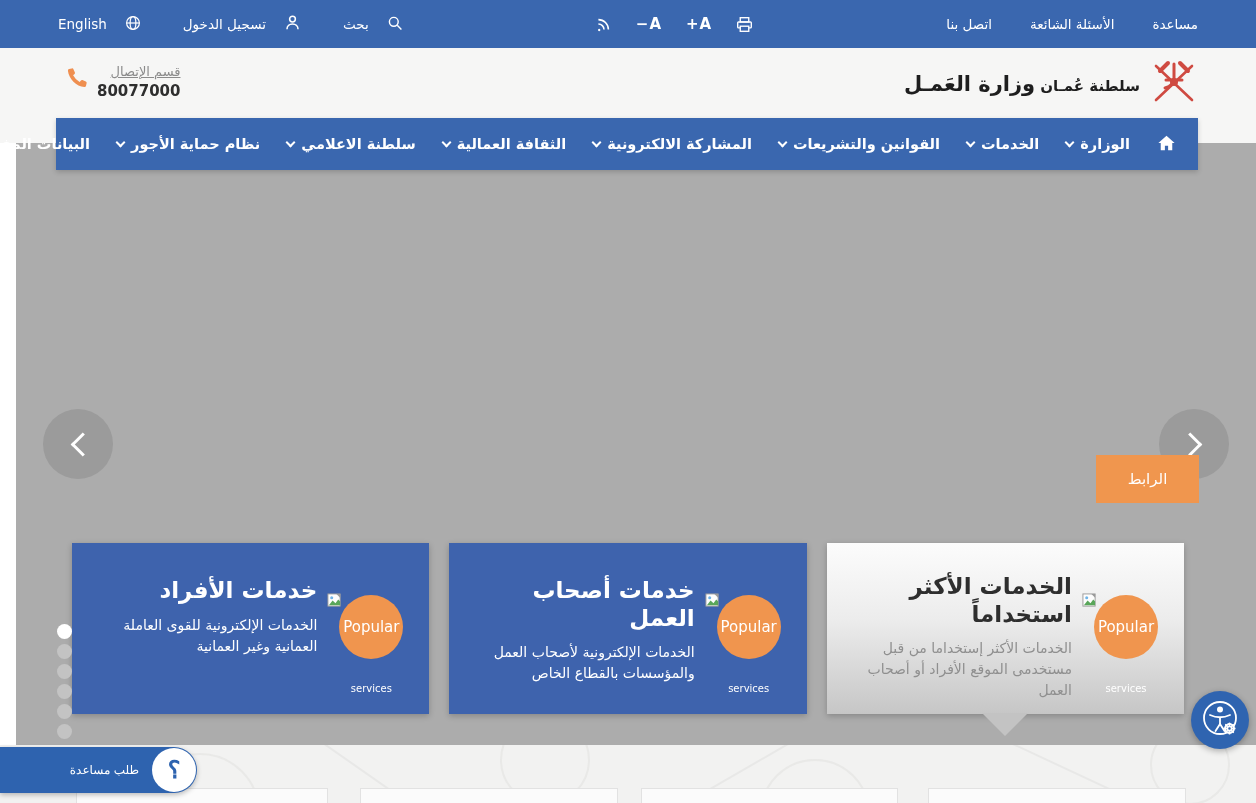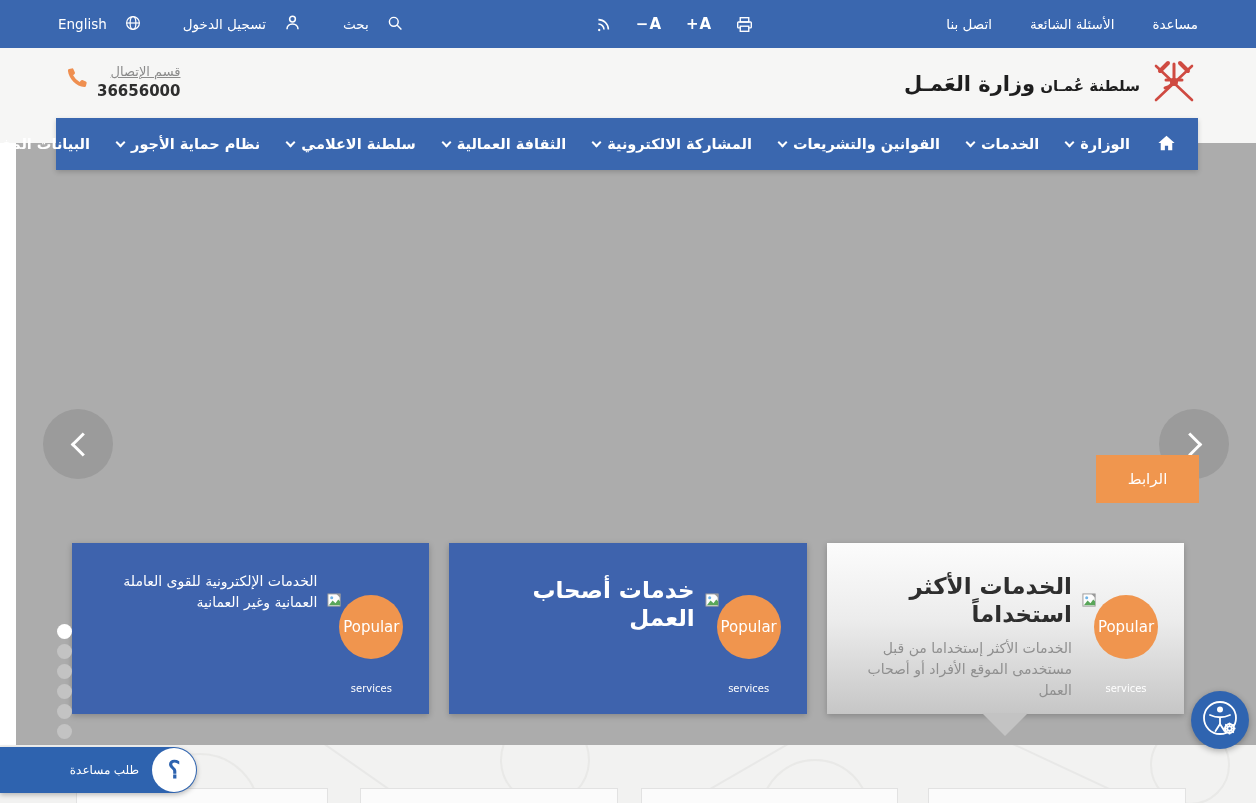--- a/index.html
+++ b/index.html
@@ -261,21 +261,21 @@
     </span>
     <span class="logo-text">
       <span class="logo-line1">سلطنة عُمـان</span>
       <span class="logo-line2">وزارة العَمـل</span>
     </span>
   </a>
 
   <div class="phoneblock">
     <div class="phone-texts">
       <a class="phone-dept">قسم الإتصال</a>
-      <div class="phone-num">36656000</div>
+      <div class="phone-num">80077000</div>
     </div>
     <span>
       <svg width="27" height="27" viewBox="0 0 24 24" fill="#ef8f50">
         <path d="M19.4 15.6 l-3-1.3 a1.2 1.2 0 0 0-1.3 .3 l-1.2 1.3 a13 13 0 0 1-5.8-5.8 l1.3-1.2 a1.2 1.2 0 0 0 .3-1.3 l-1.3-3 A1.2 1.2 0 0 0 6.9 3.9 L4.5 4.5 a1.3 1.3 0 0 0-1 1.4 C4.2 13 11 19.8 18.1 20.5 a1.3 1.3 0 0 0 1.4-1 l.6-2.4 a1.2 1.2 0 0 0-.7-1.5z"></path>
       </svg>
     </span>
   </div>
 </div>
 
 <nav class="navbar">
@@ -373,39 +373,41 @@
             <rect x="1" y="1" width="13" height="13" fill="#fdfdfd" stroke="#9a9a9a"></rect>
             <circle cx="5" cy="5" r="1.6" fill="#6fb4e8"></circle>
             <path d="M2 13 L6 8 L9 11 L12 7 L14 9 V13z" fill="#59a65a"></path>
             <path d="M10 1 l4 0 0 4z" fill="#9a9a9a"></path>
           </svg>
       </span>
       <div class="badge-services">services</div>
     </div>
     <div class="cardtext">
       <div class="card-title">خدمات أصحاب العمل</div>
+      <div class="card-sub">الخدمات الإلكترونية لأصحاب العمل والمؤسسات بالقطاع الخاص</div>
     </div>
   </div>
 
   <div class="card">
     <div class="badge">
       <div class="badge-circle">
           <span>Popular</span>
         </div>
       <span class="badge-broken">
         <svg width="15" height="15" viewBox="0 0 16 16">
             <rect x="1" y="1" width="13" height="13" fill="#fdfdfd" stroke="#9a9a9a"></rect>
             <circle cx="5" cy="5" r="1.6" fill="#6fb4e8"></circle>
             <path d="M2 13 L6 8 L9 11 L12 7 L14 9 V13z" fill="#59a65a"></path>
             <path d="M10 1 l4 0 0 4z" fill="#9a9a9a"></path>
           </svg>
       </span>
       <div class="badge-services">services</div>
     </div>
     <div class="cardtext">
+      <div class="card-title">خدمات الأفراد</div>
       <div class="card-sub">الخدمات الإلكترونية للقوى العاملة العمانية وغير العمانية</div>
     </div>
   </div>
 
 </div>
 
 <div class="bottom">
   <span class="pattern-circle pc1"></span>
   <span class="pattern-circle pc2"></span>
   <span class="pattern-circle pc3"></span>

